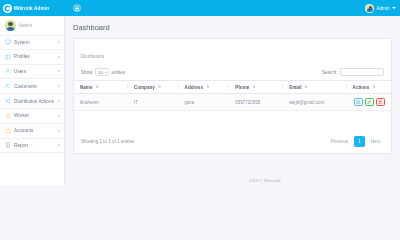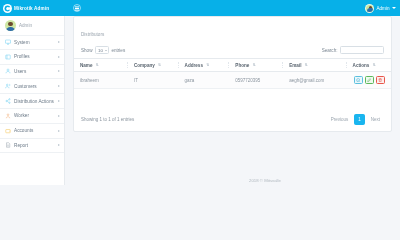--- a/index.html
+++ b/index.html
@@ -321,20 +321,21 @@
               <path d="M9 12h6M9 16h6"></path>
             </svg>
         </span>
         <span class="nav-label">Report</span>
         <span class="chev-r"></span>
       </li>
     </ul>
   </div>
 
   <div class="content">
+    <div class="page-title">Dashboard</div>
 
     <div class="panel">
       <div class="panel-head">
         <span class="panel-title">Distributors</span>
       </div>
 
       <div class="dt-controls">
         <div class="dt-length">
           <span>Show</span>
           <span class="dt-select">

